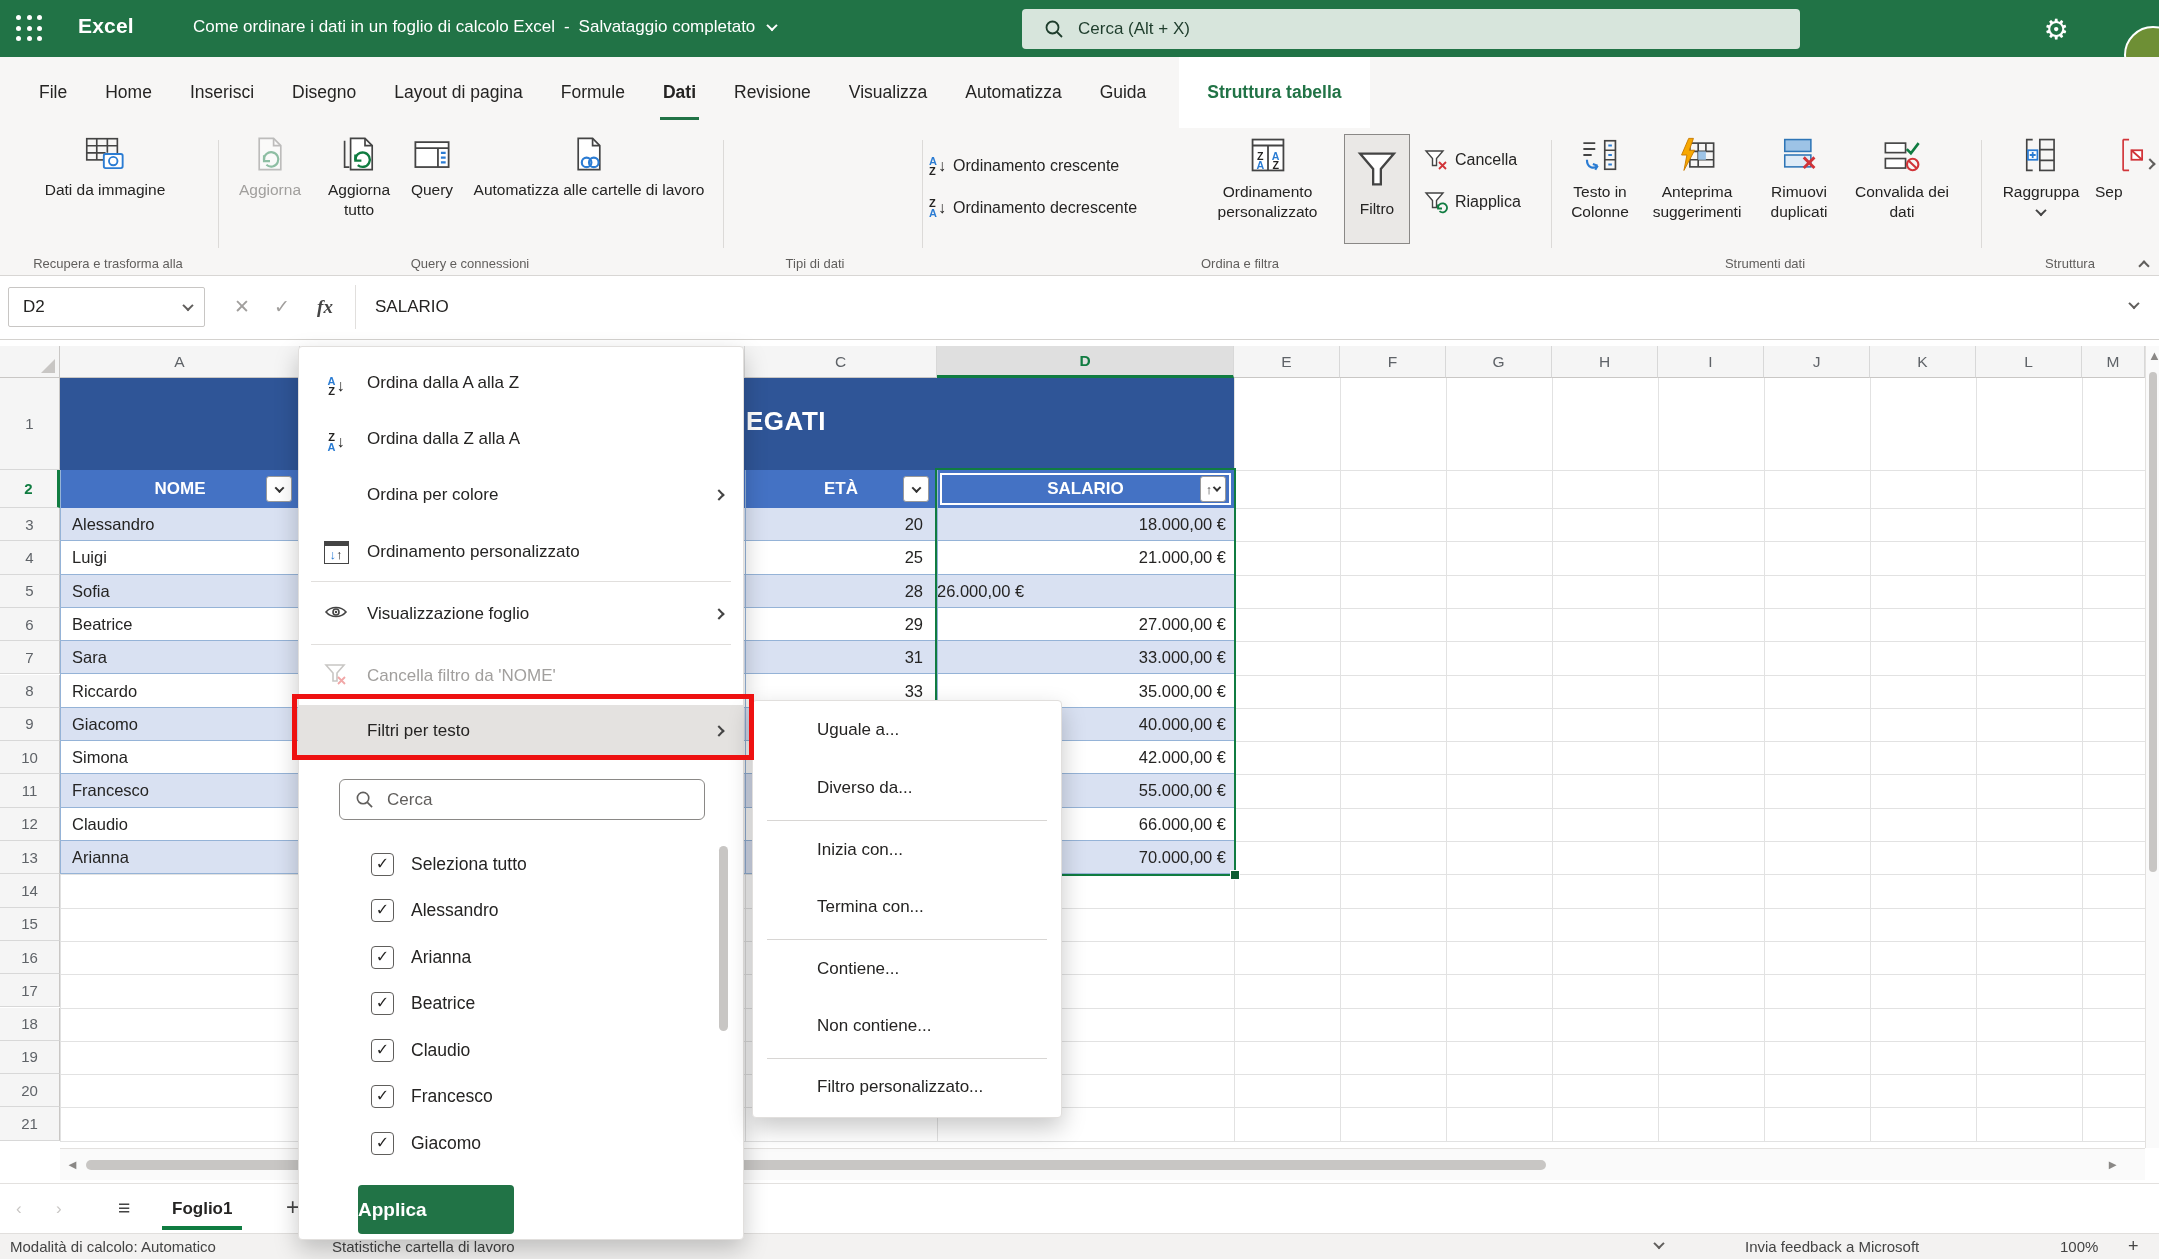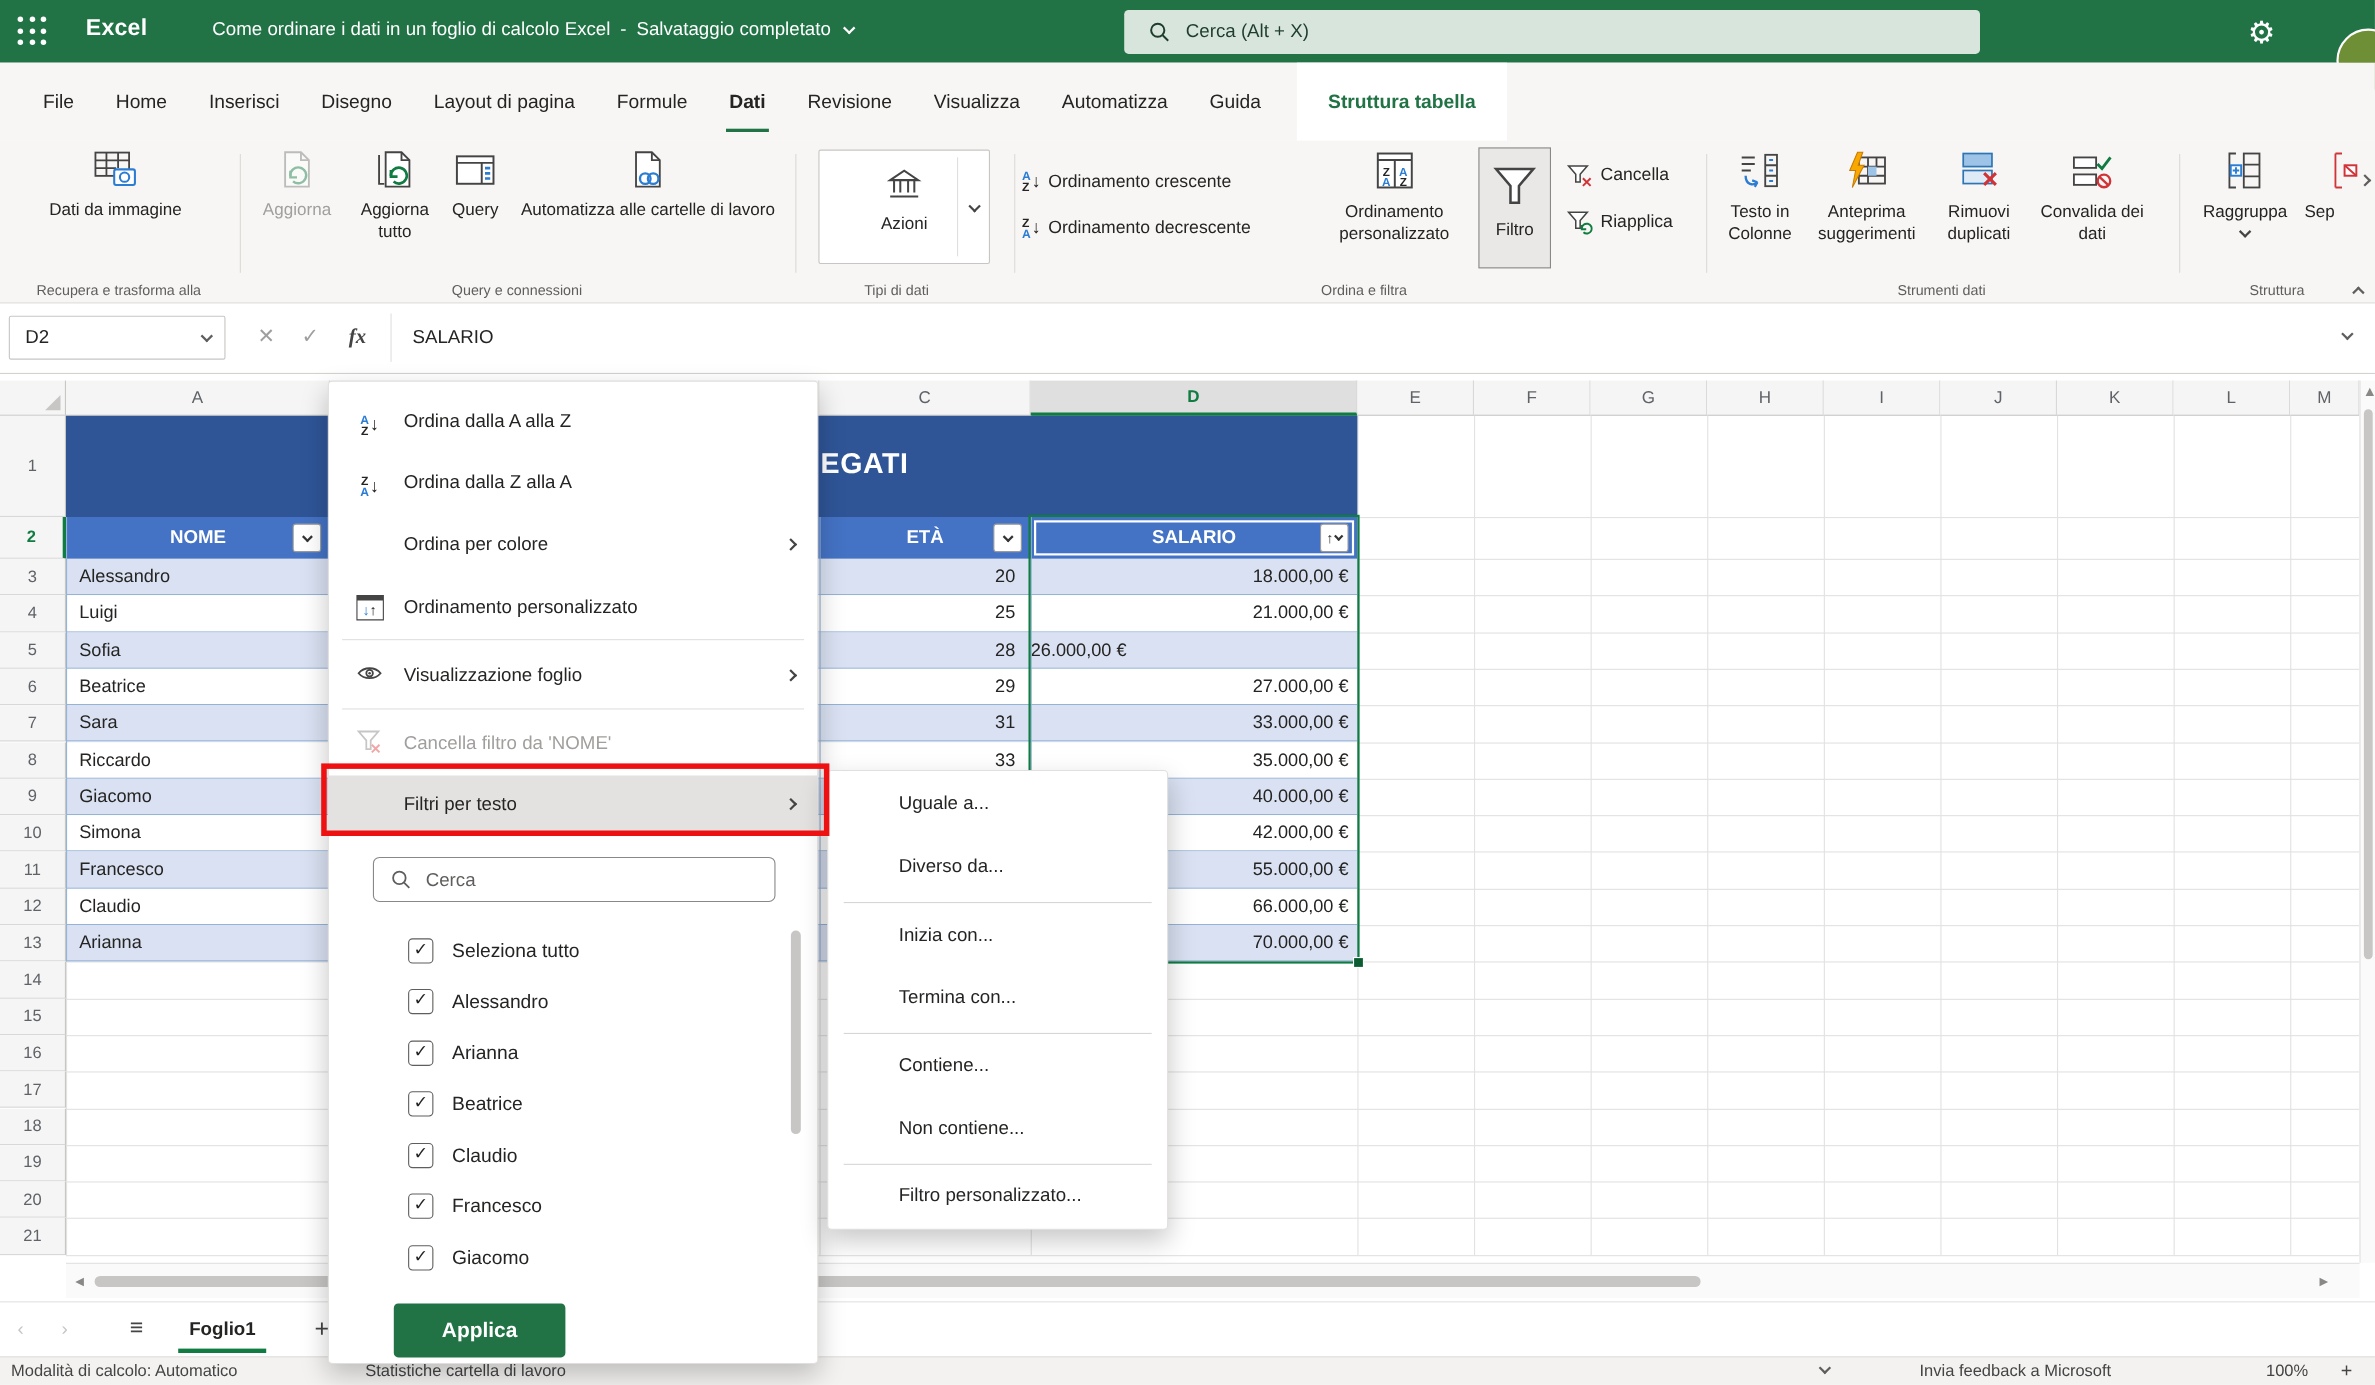--- a/index.html
+++ b/index.html
@@ -76,21 +76,21 @@
   .mitem{position:absolute;left:0;width:100%;height:50px;display:flex;align-items:center;font-size:17px;color:#252423;cursor:pointer}
   .mitem .mic{position:absolute;left:20px;width:34px;text-align:center}
   .mitem .mlb{position:absolute;left:68px;white-space:nowrap}
   .mitem .marr{position:absolute;right:20px;color:#444}
   .mitem.disabled{color:#A19F9D}
   .mitem.hl{background:#E4E2E0}
   .mdiv{position:absolute;left:12px;right:12px;height:1px;background:#E1DFDD}
   .msearch{position:absolute;left:40px;top:432px;width:366px;height:41px;border:1px solid #8A8886;border-radius:6px;display:flex;align-items:center;gap:13px;padding-left:15px;color:#605E5C;font-size:17px;cursor:text}
   .cbrow{position:absolute;left:72px;height:40px;display:flex;align-items:center;gap:17px;font-size:17.5px;cursor:pointer}
   .cb{width:23px;height:23px;border:1.6px solid #605E5C;border-radius:4px;font-size:16px;line-height:20px;text-align:center;color:#252423;background:#fff}
-  .applybtn{position:absolute;left:59px;top:838px;width:156px;height:49px;background:#217346;border-radius:4px;color:#fff;font-size:19px;font-weight:bold;text-align:center;line-height:49px;cursor:pointer}
+  .applybtn{position:absolute;left:59px;top:838px;width:156px;height:49px;background:#217346;border-radius:4px;color:#fff;font-size:19px;font-weight:bold;text-align:left;line-height:49px;cursor:pointer}
   .mscroll{position:absolute;left:420px;top:499px;width:9px;height:185px;background:#C8C6C4;border-radius:5px}
   
   .submenu{position:absolute;left:752px;top:700px;width:310px;height:418px;background:#fff;border:1px solid #E1DFDD;border-radius:4px;box-shadow:0 10px 24px rgba(0,0,0,.22);z-index:40}
   .smitem{position:absolute;left:0;width:100%;height:52px;display:flex;align-items:center;padding-left:64px;font-size:17px;color:#252423;cursor:pointer;white-space:nowrap}
   .smdiv{position:absolute;left:14px;right:14px;height:1px;background:#D8D6D4}
   
   .redbox{position:absolute;left:292px;top:694px;width:462px;height:66px;border:5px solid #EE1111;z-index:45;pointer-events:none}
 </style>
 </head>
 <body>
@@ -210,31 +210,20 @@
     <div class="rbig" style="left:466px;width:246px">
       <svg width="34" height="36" viewBox="0 0 28 30">
         <path d="M5 2 h12 l6 6 v20 h-18 z" fill="#fff" stroke="#444" stroke-width="1.4"></path>
           <path d="M17 2 v6 h6" fill="none" stroke="#444" stroke-width="1.4"></path>
         <circle cx="12" cy="22" r="4" fill="none" stroke="#2B7CD3" stroke-width="1.8"></circle>
           <circle cx="18" cy="22" r="4" fill="none" stroke="#2B7CD3" stroke-width="1.8"></circle>
       </svg>
       <div class="rlbl">Automatizza alle cartelle di lavoro</div>
     </div>
 
-    <div class="azioni">
-      <svg width="34" height="34" viewBox="0 0 24 24" style="margin-top:14px">
-        <g fill="none" stroke="#444" stroke-width="1.3">
-            <path d="M3 9 L12 3 L21 9 Z"></path>
-            <path d="M5.5 9 V17 M9.5 9 V17 M14.5 9 V17 M18.5 9 V17 M3 19.5 H21"></path>
-          </g>
-      </svg>
-      <div class="rlbl">Azioni</div>
-      <div class="sep"></div>
-      <span class="chev" style="position:absolute;right:9px;top:48px;color:#444"></span>
-    </div>
 
     <div class="rsm" style="left:929px;top:28px">
       <span class="azstk">
           <span>
             <b class="bl">A</b>
             <b>Z</b>
           </span>
           <span class="ar">↓</span>
         </span>
       <span>Ordinamento crescente</span>

